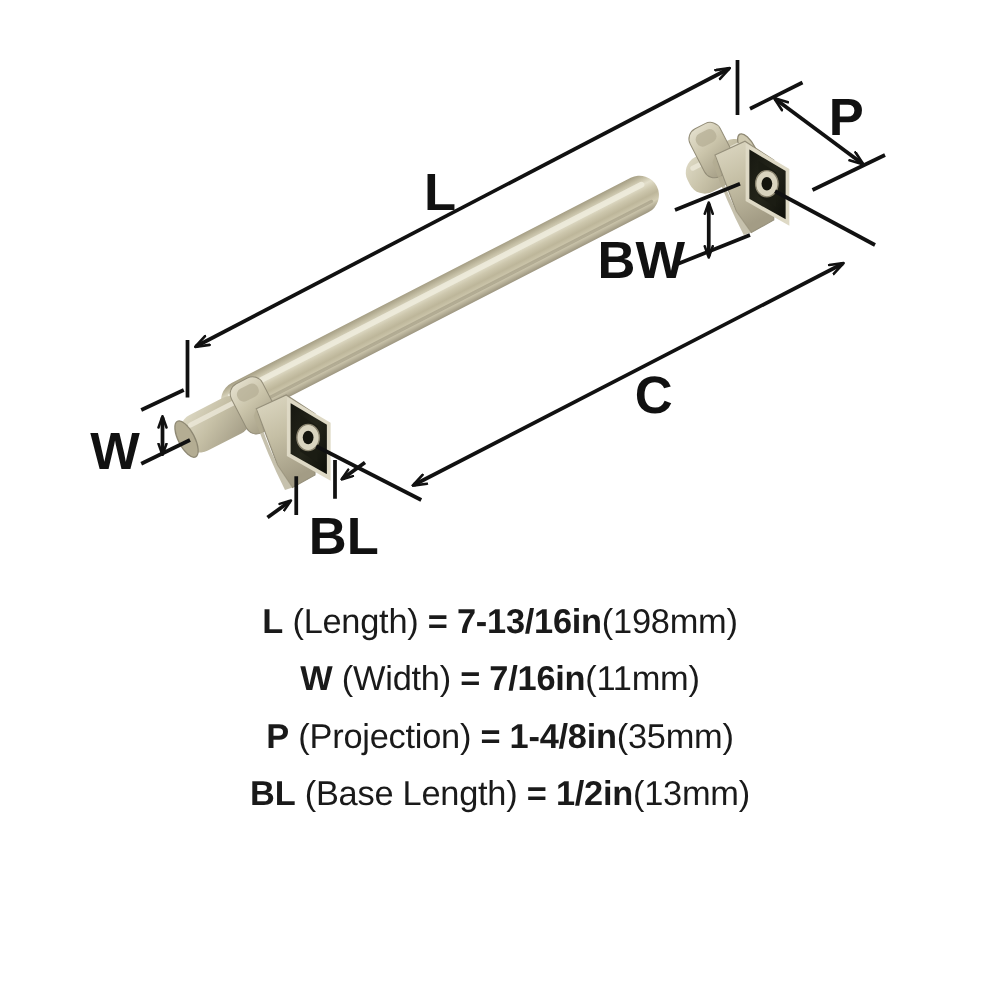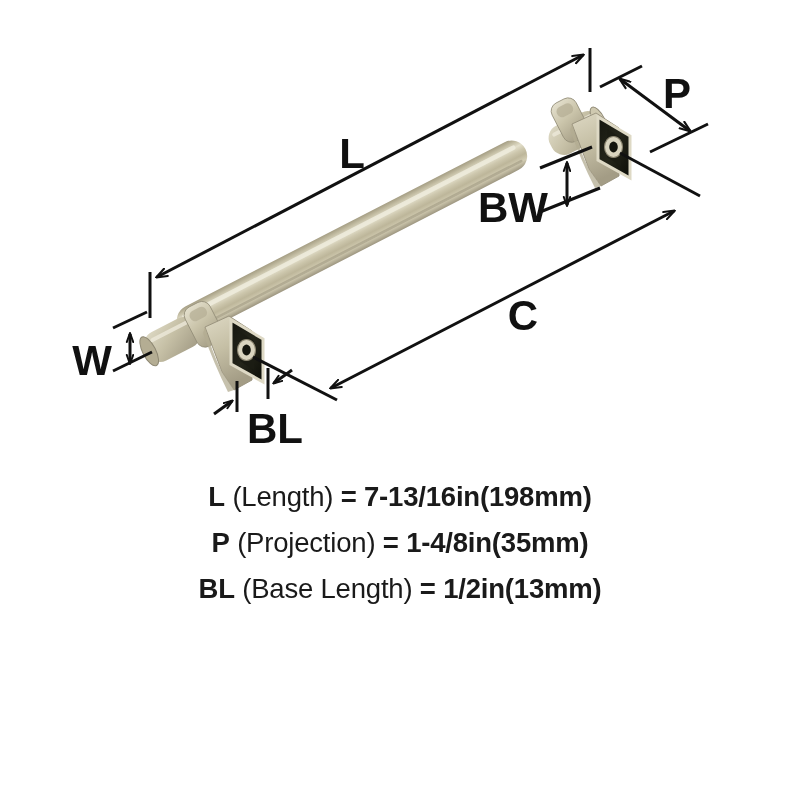--- a/index.html
+++ b/index.html
@@ -68,21 +68,21 @@
     margin-top: 24px;
   }
   .spec-eq {
     font-weight: 700;
   }
   .spec-imp {
     font-weight: 700;
     margin-top: 24px;
   }
   .spec-met {
-    font-weight: 700;
+    font-weight: 400;
   }
 </style>
 </head>
 <body>
 
 <div id="page">
 
   <div id="diagram-area">
     <svg id="diagram-svg" viewBox="0 0 800 462" xmlns="http://www.w3.org/2000/svg">
       <defs>
@@ -243,20 +243,26 @@
 
   <div id="spec-list">
 
     <div class="spec-row">
       <span class="spec-code">L</span>
       <span class="spec-name">(Length)</span>
       <span class="spec-eq">=</span>
       <span class="spec-imp">7-13/16in</span><span class="spec-met">(198mm)</span>
     </div>
 
+    <div class="spec-row">
+      <span class="spec-code">W</span>
+      <span class="spec-name">(Width)</span>
+      <span class="spec-eq">=</span>
+      <span class="spec-imp">7/16in</span><span class="spec-met">(11mm)</span>
+    </div>
 
     <div class="spec-row">
       <span class="spec-code">P</span>
       <span class="spec-name">(Projection)</span>
       <span class="spec-eq">=</span>
       <span class="spec-imp">1-4/8in</span><span class="spec-met">(35mm)</span>
     </div>
 
 
     <div class="spec-row">

